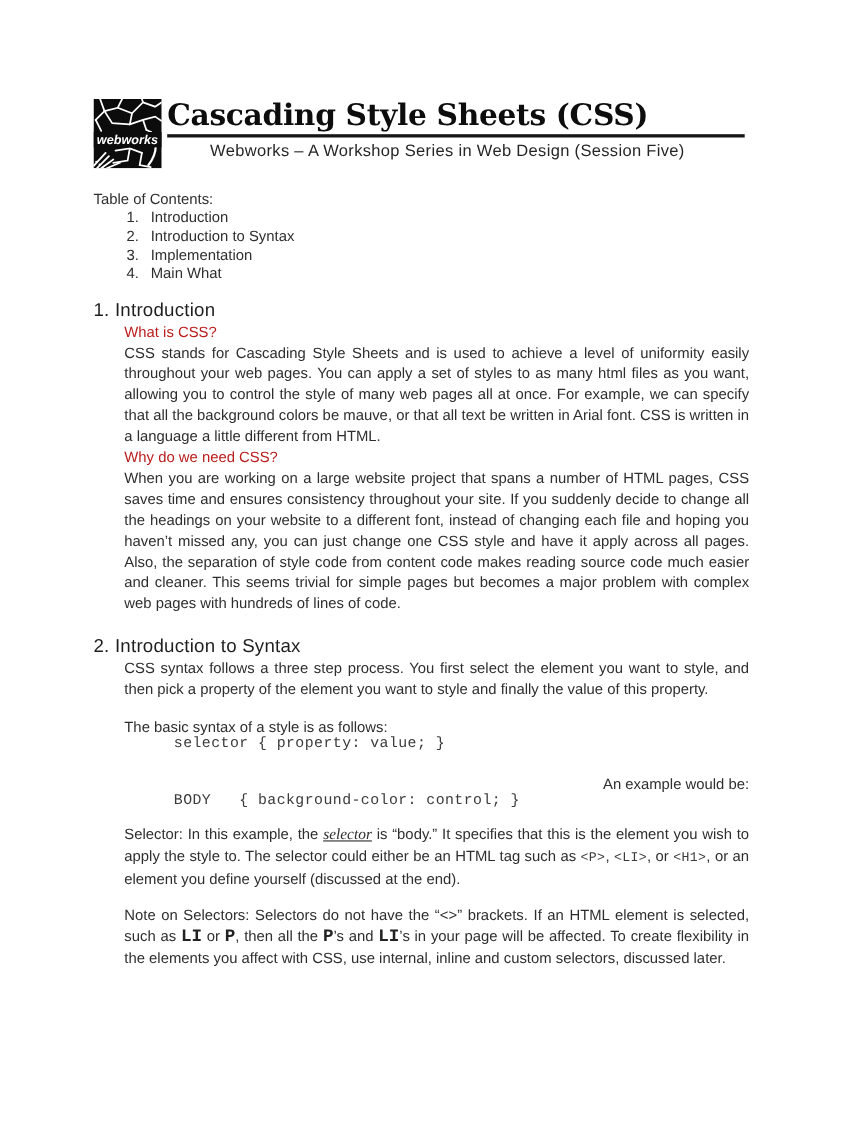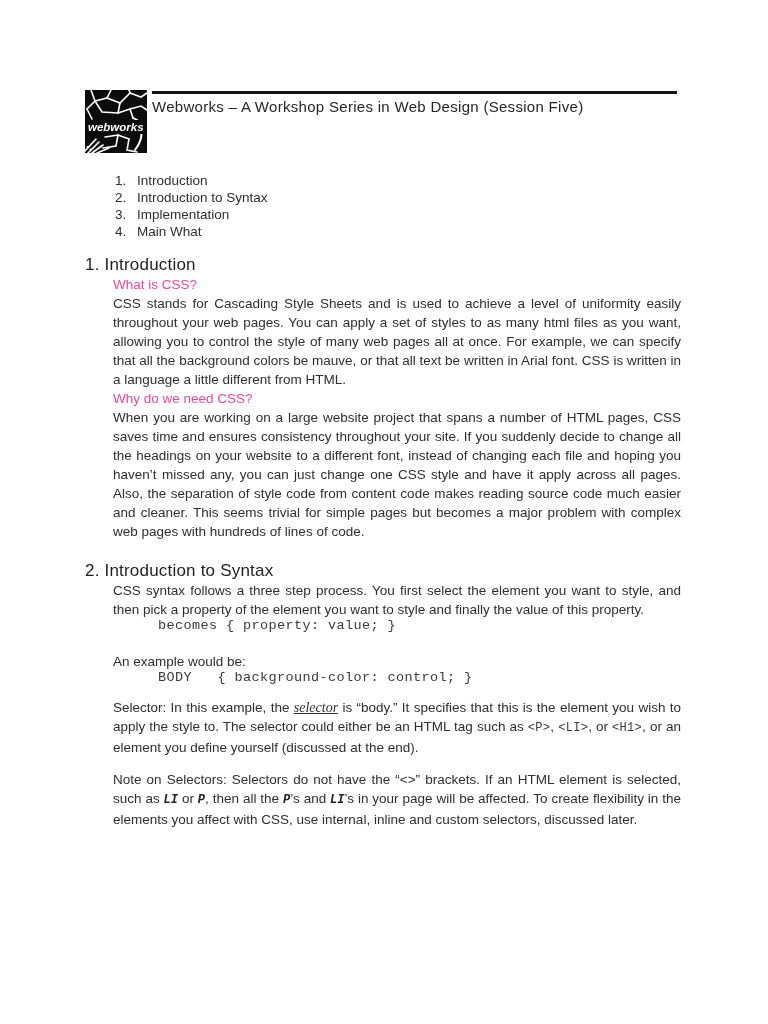--- a/index.html
+++ b/index.html
@@ -12,53 +12,53 @@
 
   
   .doc-header { display:flex; align-items:flex-start; }
   .logo { width:62px; height:63px; flex:none; display:block; }
   .head-right { margin-left:5px; flex:1; }
   .doc-title {
     font-family:"DejaVu Serif", serif; font-weight:900; font-size:27px;
     line-height:31px; letter-spacing:-0.3px; color:#0d0d0d; white-space:nowrap;
   }
   .title-rule { width:525px; border-top:3px solid #161616; margin-top:1px; }
-  .doc-subtitle { margin-top:3px; font-size:15px; line-height:19px; letter-spacing:0.3px; color:#262626; }
+  .doc-subtitle { margin-top:3px; font-size:15px; line-height:19px; letter-spacing:0.3px; color:#262626;margin-left:39px; }
 
   
   .toc { margin-top:19px; }
   .toc-label { font-size:13.5px; line-height:17px; color:#2e2e2e; }
   .toc-item { font-size:13.5px; line-height:17px; color:#2e2e2e; }
   .toc-num { display:inline-block; margin-left:30px; width:22px; }
 
   
   .sec-heading { font-size:17px; line-height:20px; letter-spacing:0.2px; color:#1f1f1f; }
   .sec1-heading { margin-top:15px; }
   .sec2-heading { margin-top:20px; }
   .indent { margin-left:28px; }
-  .subhead { font-size:13.5px; line-height:19px; color:#ec4899; }
+  .subhead { font-size:13.5px; line-height:19px; color:#b91c1c; }
   .subhead.gap { margin-top:0; }
   .para {
     font-size:13.5px; line-height:19px; color:#2e2e2e;
     text-align:justify; text-justify:inter-word;
   }
   .plain-line { font-size:13.5px; line-height:19px; color:#2e2e2e; }
   .label-gap1 { margin-top:15px; }
-  .label-gap2 { margin-top:19px; }
+  .label-gap2 { margin-top:19px;text-align:right; }
   .codeblock {
     margin-left:45px; font-family:"Liberation Mono","DejaVu Sans Mono",monospace;
     font-size:13.5px; line-height:14px; letter-spacing:0.4px; color:#3a3a3a; white-space:pre;
   }
   .para-gap { margin-top:13px; }
 
   
   .seg-plain { }
   .seg-italic { font-style:italic; font-family:"Liberation Serif", serif; font-size:14px;text-decoration:underline; }
   .seg-mono { font-family:"Liberation Mono","DejaVu Sans Mono",monospace; font-size:12px; letter-spacing:0.3px; color:#3a3a3a; }
-  .seg-monobold { font-family:"Liberation Mono","DejaVu Sans Mono",monospace; font-weight:bold; font-size:12px; color:#222;font-style:italic; }
+  .seg-monobold { font-family:"Liberation Mono","DejaVu Sans Mono",monospace; font-weight:bold; font-size:16px; color:#222; }
 </style>
 </head>
 <body>
 
 <div class="page">
   <div class="content">
 
     <div class="doc-header">
       <svg class="logo" viewBox="0 0 62 63" aria-hidden="true">
         <rect x="0" y="0" width="62" height="63" fill="#0c0c0c"></rect>
@@ -84,26 +84,28 @@
         </g>
         <g fill="#ffffff">
           <circle cx="2.5" cy="57" r="0.9"></circle>
           <circle cx="5.5" cy="59.5" r="0.9"></circle>
           <circle cx="9" cy="61.5" r="0.9"></circle>
         </g>
         <rect x="0" y="30" width="62" height="14" fill="#0c0c0c"></rect>
         <text x="3" y="41" fill="#ffffff" font-family="Liberation Sans, sans-serif" font-size="11.5" font-weight="bold" font-style="italic">webworks</text>
       </svg>
       <div class="head-right">
+        <div class="doc-title">Cascading Style Sheets (CSS)</div>
         <div class="title-rule"></div>
         <div class="doc-subtitle">Webworks – A Workshop Series in Web Design (Session Five)</div>
       </div>
     </div>
 
     <div class="toc">
+      <div class="toc-label">Table of Contents:</div>
       <div class="toc-item">
         <span class="toc-num">1.</span><span>Introduction</span>
       </div>
       <div class="toc-item">
         <span class="toc-num">2.</span><span>Introduction to Syntax</span>
       </div>
       <div class="toc-item">
         <span class="toc-num">3.</span><span>Implementation</span>
       </div>
       <div class="toc-item">
@@ -115,21 +117,22 @@
     <div class="indent">
       <div class="subhead">What is CSS?</div>
       <div class="para">CSS stands for Cascading Style Sheets and is used to achieve a level of uniformity easily throughout your web pages. You can apply a set of styles to as many html files as you want, allowing you to control the style of many web pages all at once. For example, we can specify that all the background colors be mauve, or that all text be written in Arial font. CSS is written in a language a little different from HTML.</div>
       <div class="subhead gap">Why do we need CSS?</div>
       <div class="para">When you are working on a large website project that spans a number of HTML pages, CSS saves time and ensures consistency throughout your site. If you suddenly decide to change all the headings on your website to a different font, instead of changing each file and hoping you haven’t missed any, you can just change one CSS style and have it apply across all pages. Also, the separation of style code from content code makes reading source code much easier and cleaner. This seems trivial for simple pages but becomes a major problem with complex web pages with hundreds of lines of code.</div>
     </div>
 
     <div class="sec-heading sec2-heading">2. Introduction to Syntax</div>
     <div class="indent">
       <div class="para">CSS syntax follows a three step process. You first select the element you want to style, and then pick a property of the element you want to style and finally the value of this property.</div>
-      <div class="codeblock">becomes { property: value; }</div>
+      <div class="plain-line label-gap1">The basic syntax of a style is as follows:</div>
+      <div class="codeblock">selector { property: value; }</div>
       <div class="plain-line label-gap2">An example would be:</div>
       <div class="codeblock">BODY   { background-color: control; }</div>
       <div class="para para-gap"><span class="seg-plain">Selector: In this example, the </span><span class="seg-italic">selector</span><span class="seg-plain"> is “body.” It specifies that this is the element you wish to apply the style to. The selector could either be an HTML tag such as </span><span class="seg-mono">&lt;P&gt;</span><span class="seg-plain">, </span><span class="seg-mono">&lt;LI&gt;</span><span class="seg-plain">, or </span><span class="seg-mono">&lt;H1&gt;</span><span class="seg-plain">, or an element you define yourself (discussed at the end).</span></div>
       <div class="para para-gap"><span class="seg-plain">Note on Selectors: Selectors do not have the “&lt;&gt;” brackets. If an HTML element is selected, such as </span><span class="seg-monobold">LI</span><span class="seg-plain"> or </span><span class="seg-monobold">P</span><span class="seg-plain">, then all the </span><span class="seg-monobold">P</span><span class="seg-plain">’s and </span><span class="seg-monobold">LI</span><span class="seg-plain">’s in your page will be affected. To create flexibility in the elements you affect with CSS, use internal, inline and custom selectors, discussed later.</span></div>
     </div>
 
   </div>
 </div>
 
 </body></html>

